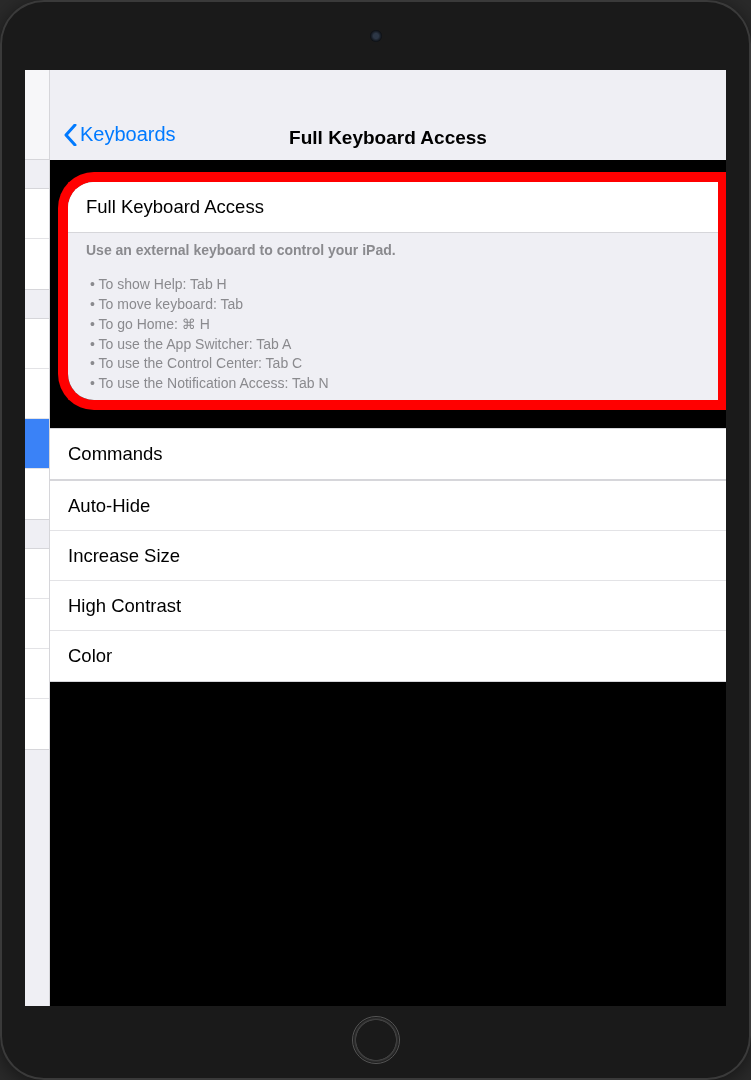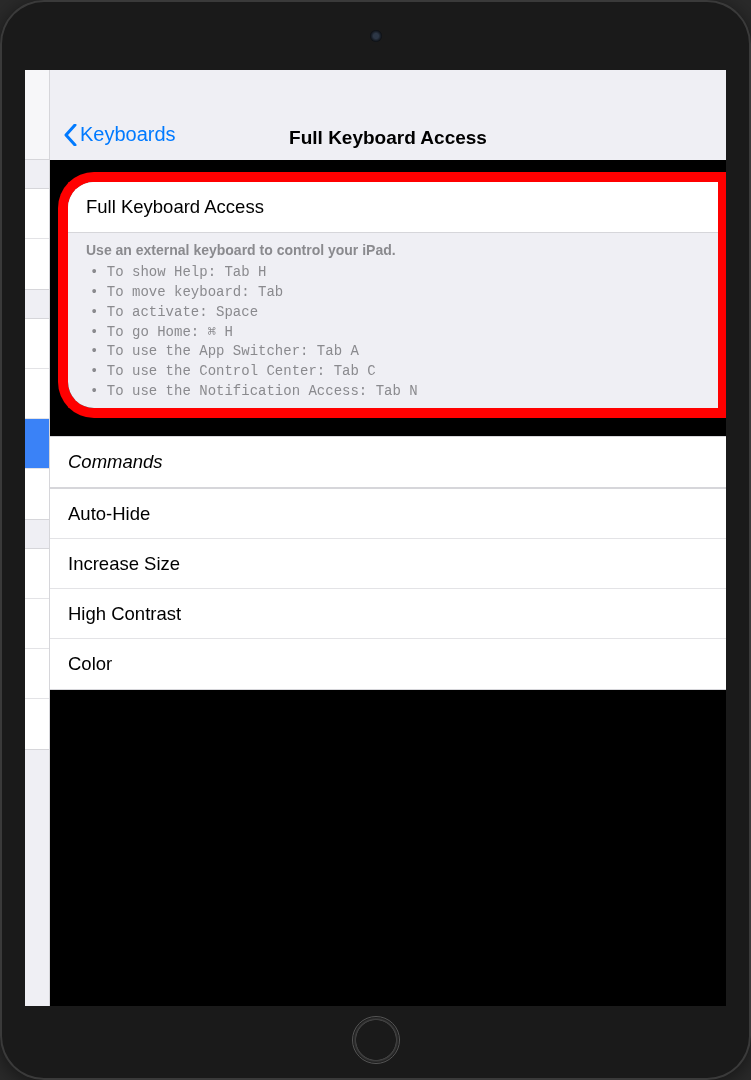--- a/index.html
+++ b/index.html
@@ -177,37 +177,35 @@
     color: #8a8a8e;
     line-height: 1.42;
   }
   .footer-text .intro {
     font-weight: 600;
     color: #8a8a8e;
   }
   .footer-text ul {
     list-style: none;
     padding-left: 4px;
-    margin-top: 2px;
-    font-family: Liberation Mono, monospace;
+    margin-top: 14px;
   }
   .footer-text li::before {
     content: "•  ";
   }
 
   .section-header {
     padding: 22px 18px 6px 18px;
     font-size: 14px;
     color: #8a8a8e;
     letter-spacing: 0.5px;
   }
 
   .rounded-block {
     margin: 0 0 0 0;
-    font-style: italic;
   }
 </style>
 </head>
 <body>
 
 <div class="ipad-frame">
   <div class="camera"></div>
 
   <div class="screen">
 
@@ -252,21 +250,20 @@
             <div class="cell-block" style="border-top:none;">
               <div class="cell">
                 <span>Full Keyboard Access</span>
               </div>
             </div>
             <div class="footer-text">
               <span class="intro">Use an external keyboard to control your iPad.</span>
               <ul>
                 <li>To show Help: Tab H</li>
                 <li>To move keyboard: Tab</li>
-                <li>To activate: Space</li>
                 <li>To go Home: ⌘ H</li>
                 <li>To use the App Switcher: Tab A</li>
                 <li>To use the Control Center: Tab C</li>
                 <li>To use the Notification Access: Tab N</li>
               </ul>
             </div>
           </div>
         </div>
 
         <div class="cell-block rounded-block">

